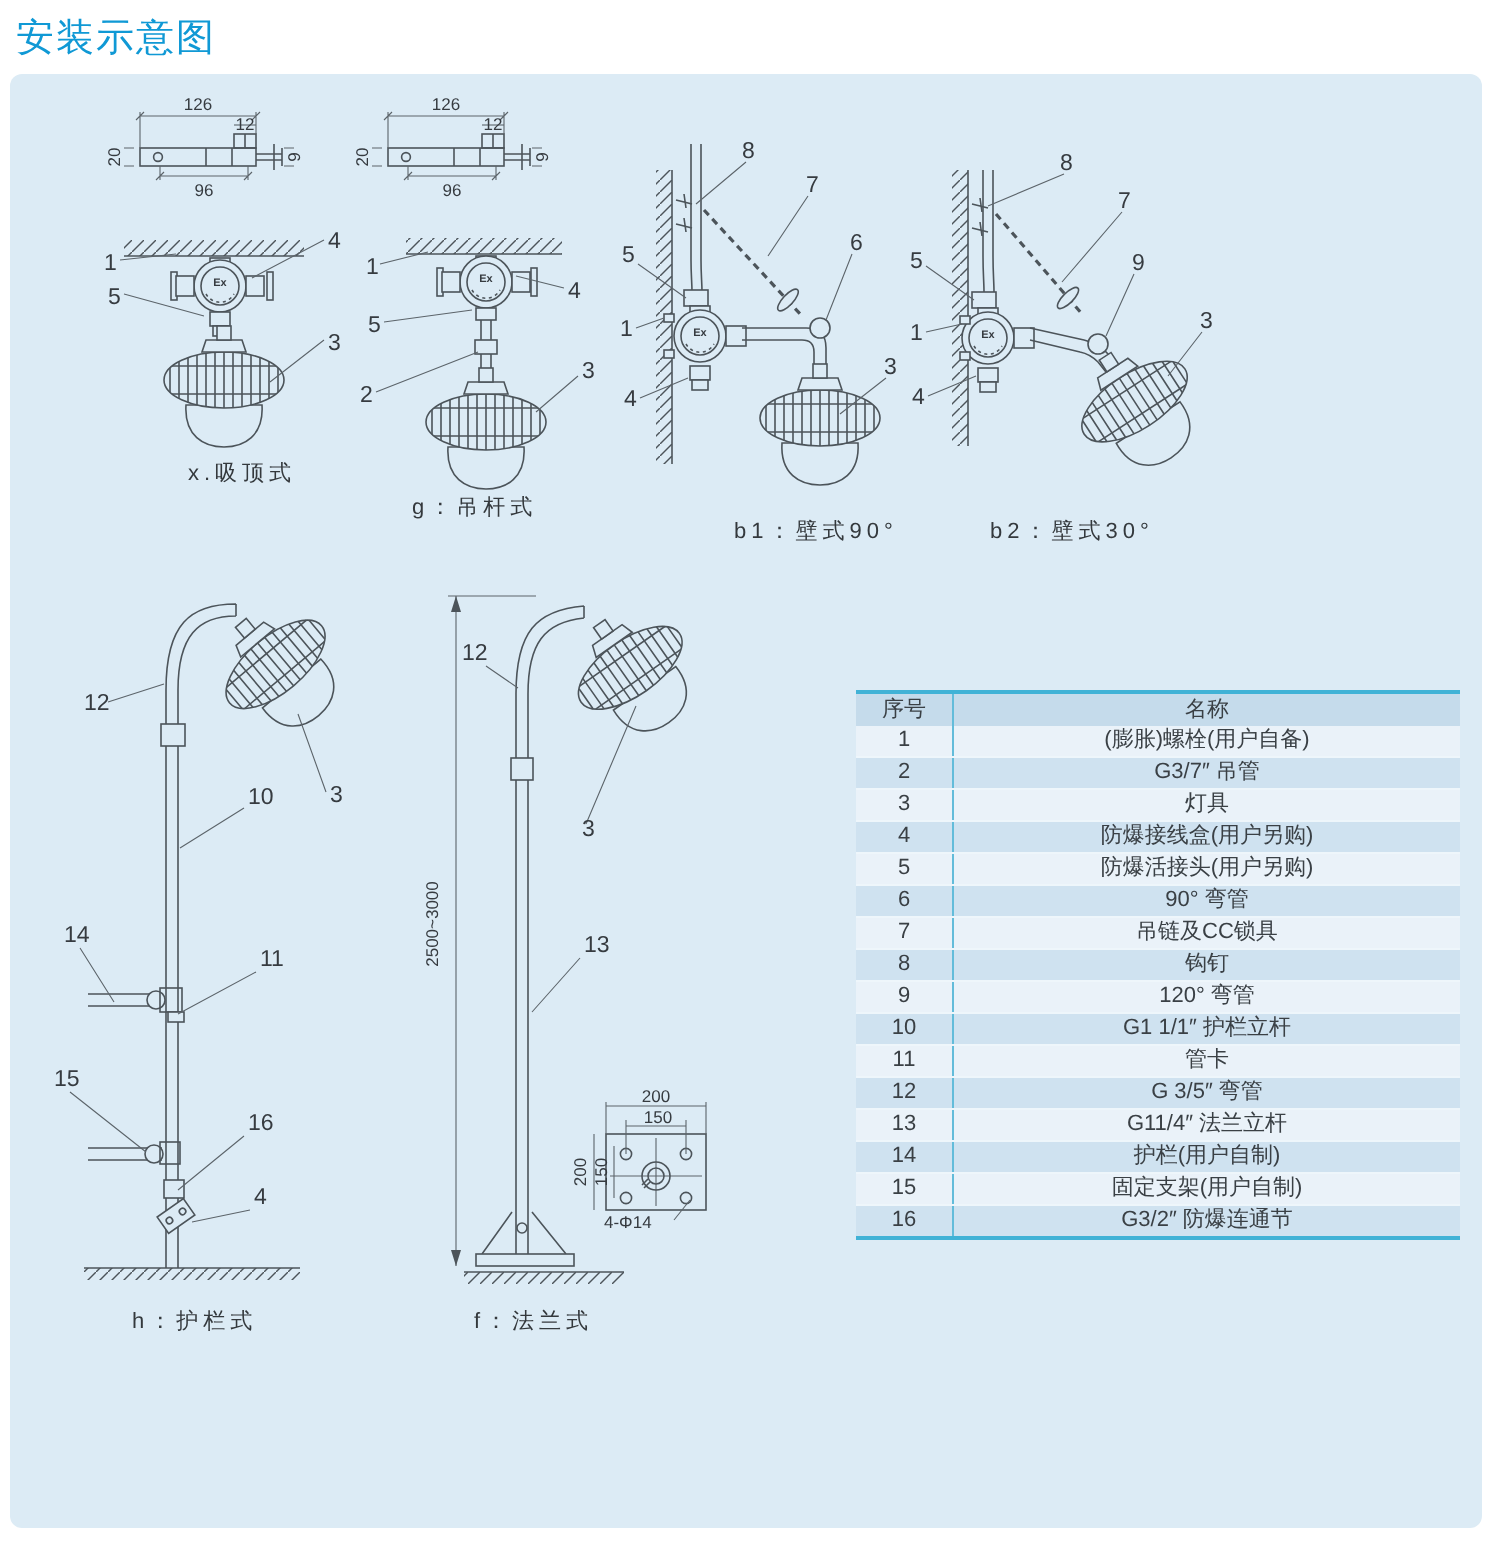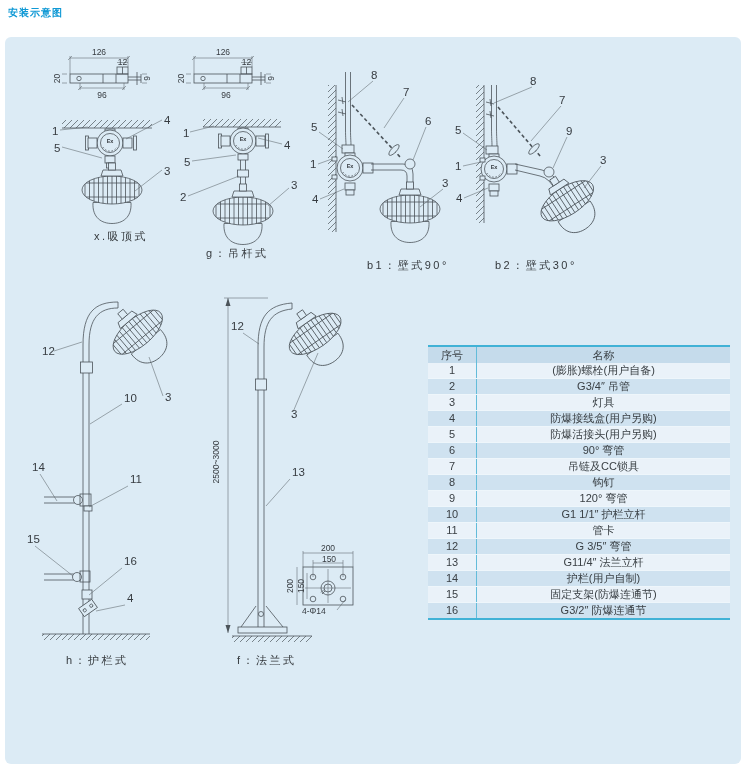--- a/index.html
+++ b/index.html
@@ -1,17 +1,17 @@
 <!DOCTYPE html>
 <html><head>
 <meta charset="utf-8">
 <style>
   html,body{margin:0;padding:0;background:#ffffff;}
   body{width:746px;height:780px;position:relative;font-family:"Liberation Sans","DejaVu Sans",sans-serif;}
-  .title{position:absolute;left:8px;top:6px;font-size:10px;font-weight:700;color:#1099d5;letter-spacing:1px;}
+  .title{position:absolute;left:8px;top:6px;font-size:19px;font-weight:400;color:#1099d5;letter-spacing:1px;}
   .panel{position:absolute;left:5px;top:37px;width:736px;height:727px;background:#dcebf5;border-radius:6px;}
   svg.canvas{position:absolute;left:0;top:0;}
   .ln{stroke:#4c545a;stroke-width:.8;fill:none;}
   .lt{stroke:#5c646a;stroke-width:.55;fill:none;}
   .fp{fill:#dcebf5;stroke:#4c545a;stroke-width:.8;}
   .chain{stroke:#4c545a;stroke-width:1.6;fill:none;stroke-dasharray:3.5 2.6;}
   text{fill:#363b40;}
   .tx{font-size:8.5px;}
   .tc{font-size:11.5px;}
   .cap{font-size:11px;letter-spacing:2.5px;fill:#34393d;}
@@ -265,21 +265,21 @@
       <th>名称</th>
     </tr>
   </thead>
   <tbody>
     <tr class="odd">
         <td class="c1">1</td>
         <td>(膨胀)螺栓(用户自备)</td>
       </tr>
     <tr class="even">
         <td class="c1">2</td>
-        <td>G3/4″ 吊管</td>
+        <td>G3/7″ 吊管</td>
       </tr>
     <tr class="odd">
         <td class="c1">3</td>
         <td>灯具</td>
       </tr>
     <tr class="even">
         <td class="c1">4</td>
         <td>防爆接线盒(用户另购)</td>
       </tr>
     <tr class="odd">
@@ -317,20 +317,20 @@
     <tr class="odd">
         <td class="c1">13</td>
         <td>G11/4″ 法兰立杆</td>
       </tr>
     <tr class="even">
         <td class="c1">14</td>
         <td>护栏(用户自制)</td>
       </tr>
     <tr class="odd">
         <td class="c1">15</td>
-        <td>固定支架(防爆连通节)</td>
+        <td>固定支架(用户自制)</td>
       </tr>
     <tr class="even">
         <td class="c1">16</td>
         <td>G3/2″ 防爆连通节</td>
       </tr>
   </tbody>
 </table>
 
 </body></html>

